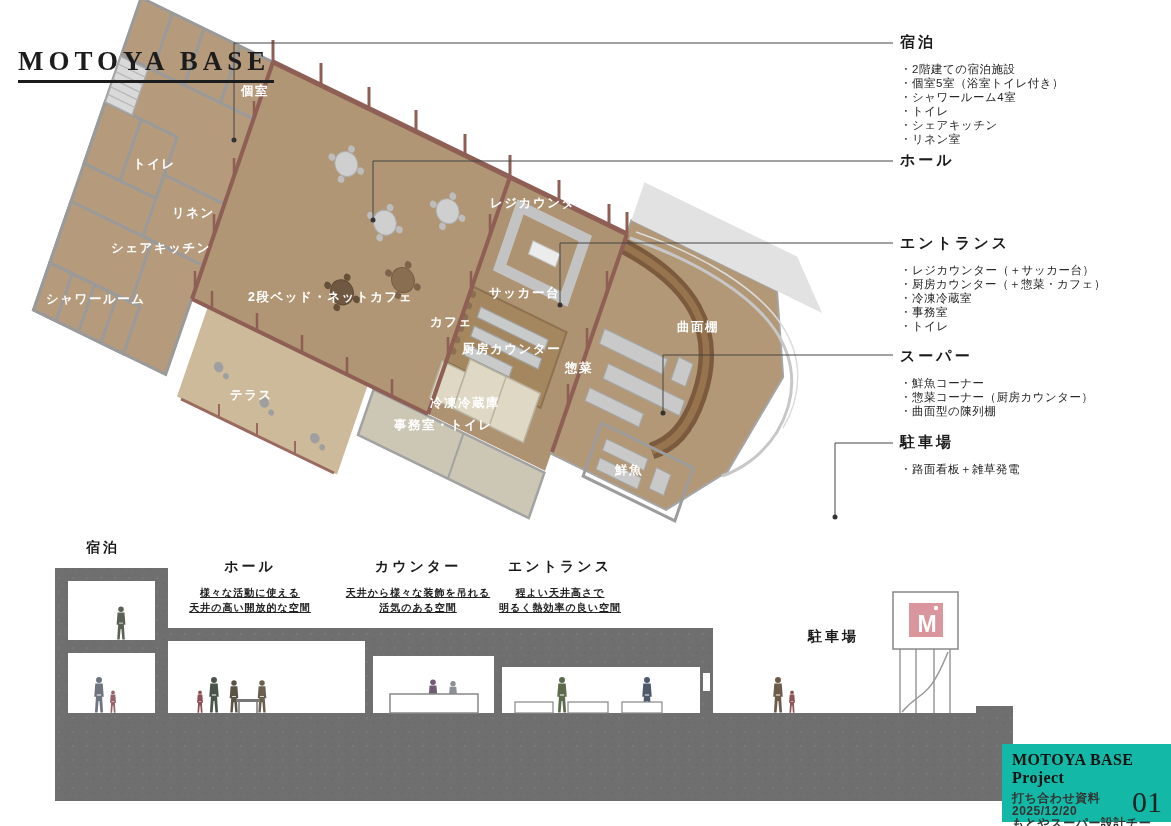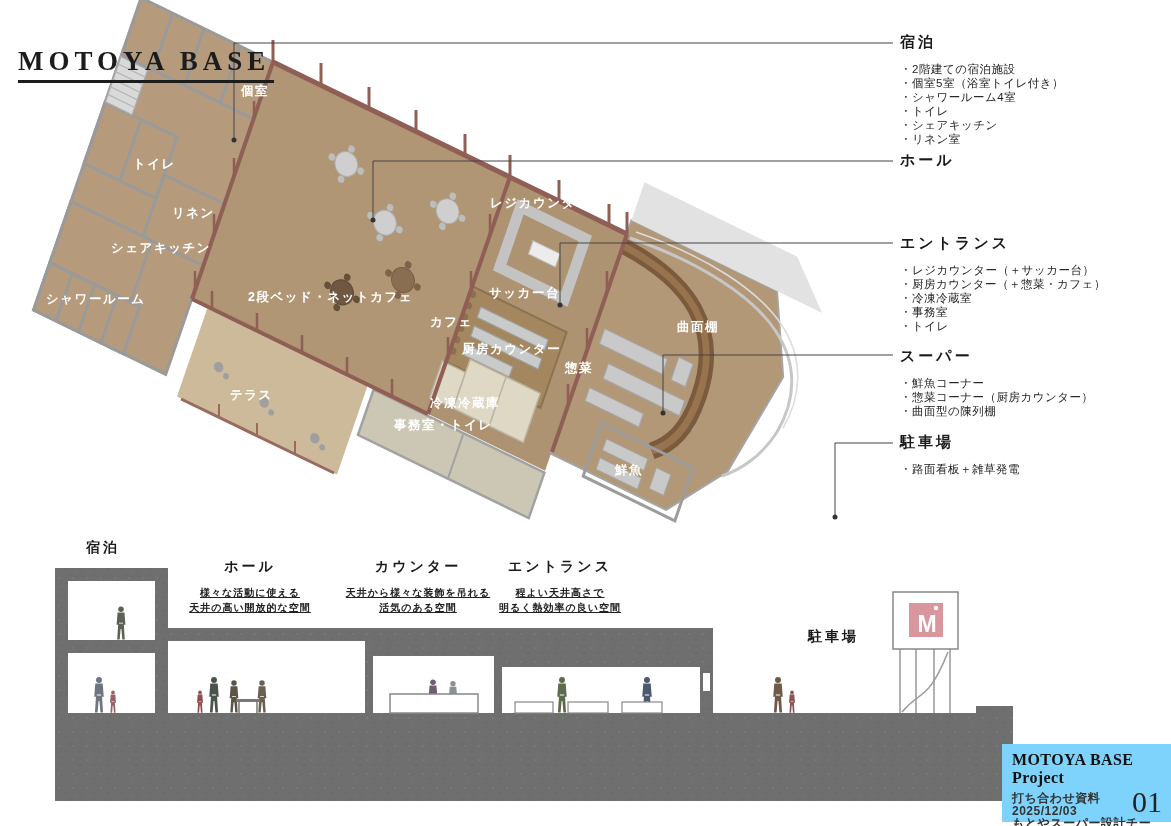--- a/index.html
+++ b/index.html
@@ -15,21 +15,21 @@
   .ann-items{margin-top:10px;}
   .ann-item{font-size:11.5px;line-height:14px;letter-spacing:0.5px;color:#222;font-weight:normal;}
   .sl{position:absolute;}
   .sl1{left:86px;top:539px;}
   .sl2{left:250px;top:558px;transform:translateX(-50%);text-align:center;white-space:nowrap;}
   .sl3{left:418px;top:558px;transform:translateX(-50%);text-align:center;white-space:nowrap;}
   .sl4{left:560px;top:558px;transform:translateX(-50%);text-align:center;white-space:nowrap;}
   .sl5{left:808px;top:628px;}
   .sl-h{font-size:14px;font-weight:bold;letter-spacing:3px;}
   .sl-d{margin-top:9px;font-size:10px;line-height:15px;letter-spacing:1px;color:#222;font-weight:bold;text-decoration:underline;}
-  .tblock{position:absolute;left:1002px;top:744px;width:169px;height:78px;background:#7dd3fc;
+  .tblock{position:absolute;left:1002px;top:744px;width:169px;height:78px;background:#14b8a6;
     box-sizing:border-box;padding:7px 8px 0 10px;}
   .tb-title{font-family:"Liberation Serif",serif;font-size:16px;font-weight:bold;letter-spacing:0.4px;color:#111;}
   .tb-lines{margin-top:5px;}
   .tb-line{font-size:12px;line-height:12.5px;font-weight:bold;color:#333;letter-spacing:0.5px;}
   .tb-page{position:absolute;right:9px;bottom:3px;font-family:"Liberation Serif",serif;
     font-size:30px;color:#222;margin-top:44px;}
   .plan-label{font-size:12.5px;font-weight:bold;letter-spacing:1.5px;fill:#ffffff;}
 </style>
 </head>
 <body>
@@ -396,19 +396,19 @@
   </div>
 </div>
 <div class="sl sl5">
   <div class="sl-h">駐車場</div>
 </div>
 
 <div class="tblock">
   <div class="tb-title">MOTOYA BASE Project</div>
   <div class="tb-lines">
     <div class="tb-line">打ち合わせ資料</div>
-    <div class="tb-line">2025/12/03</div>
+    <div class="tb-line">2025/12/20</div>
     <div class="tb-line">もとやスーパー設計チーム</div>
   </div>
   <div class="tb-page">01</div>
 </div>
 
 </div>
 
 </body></html>

